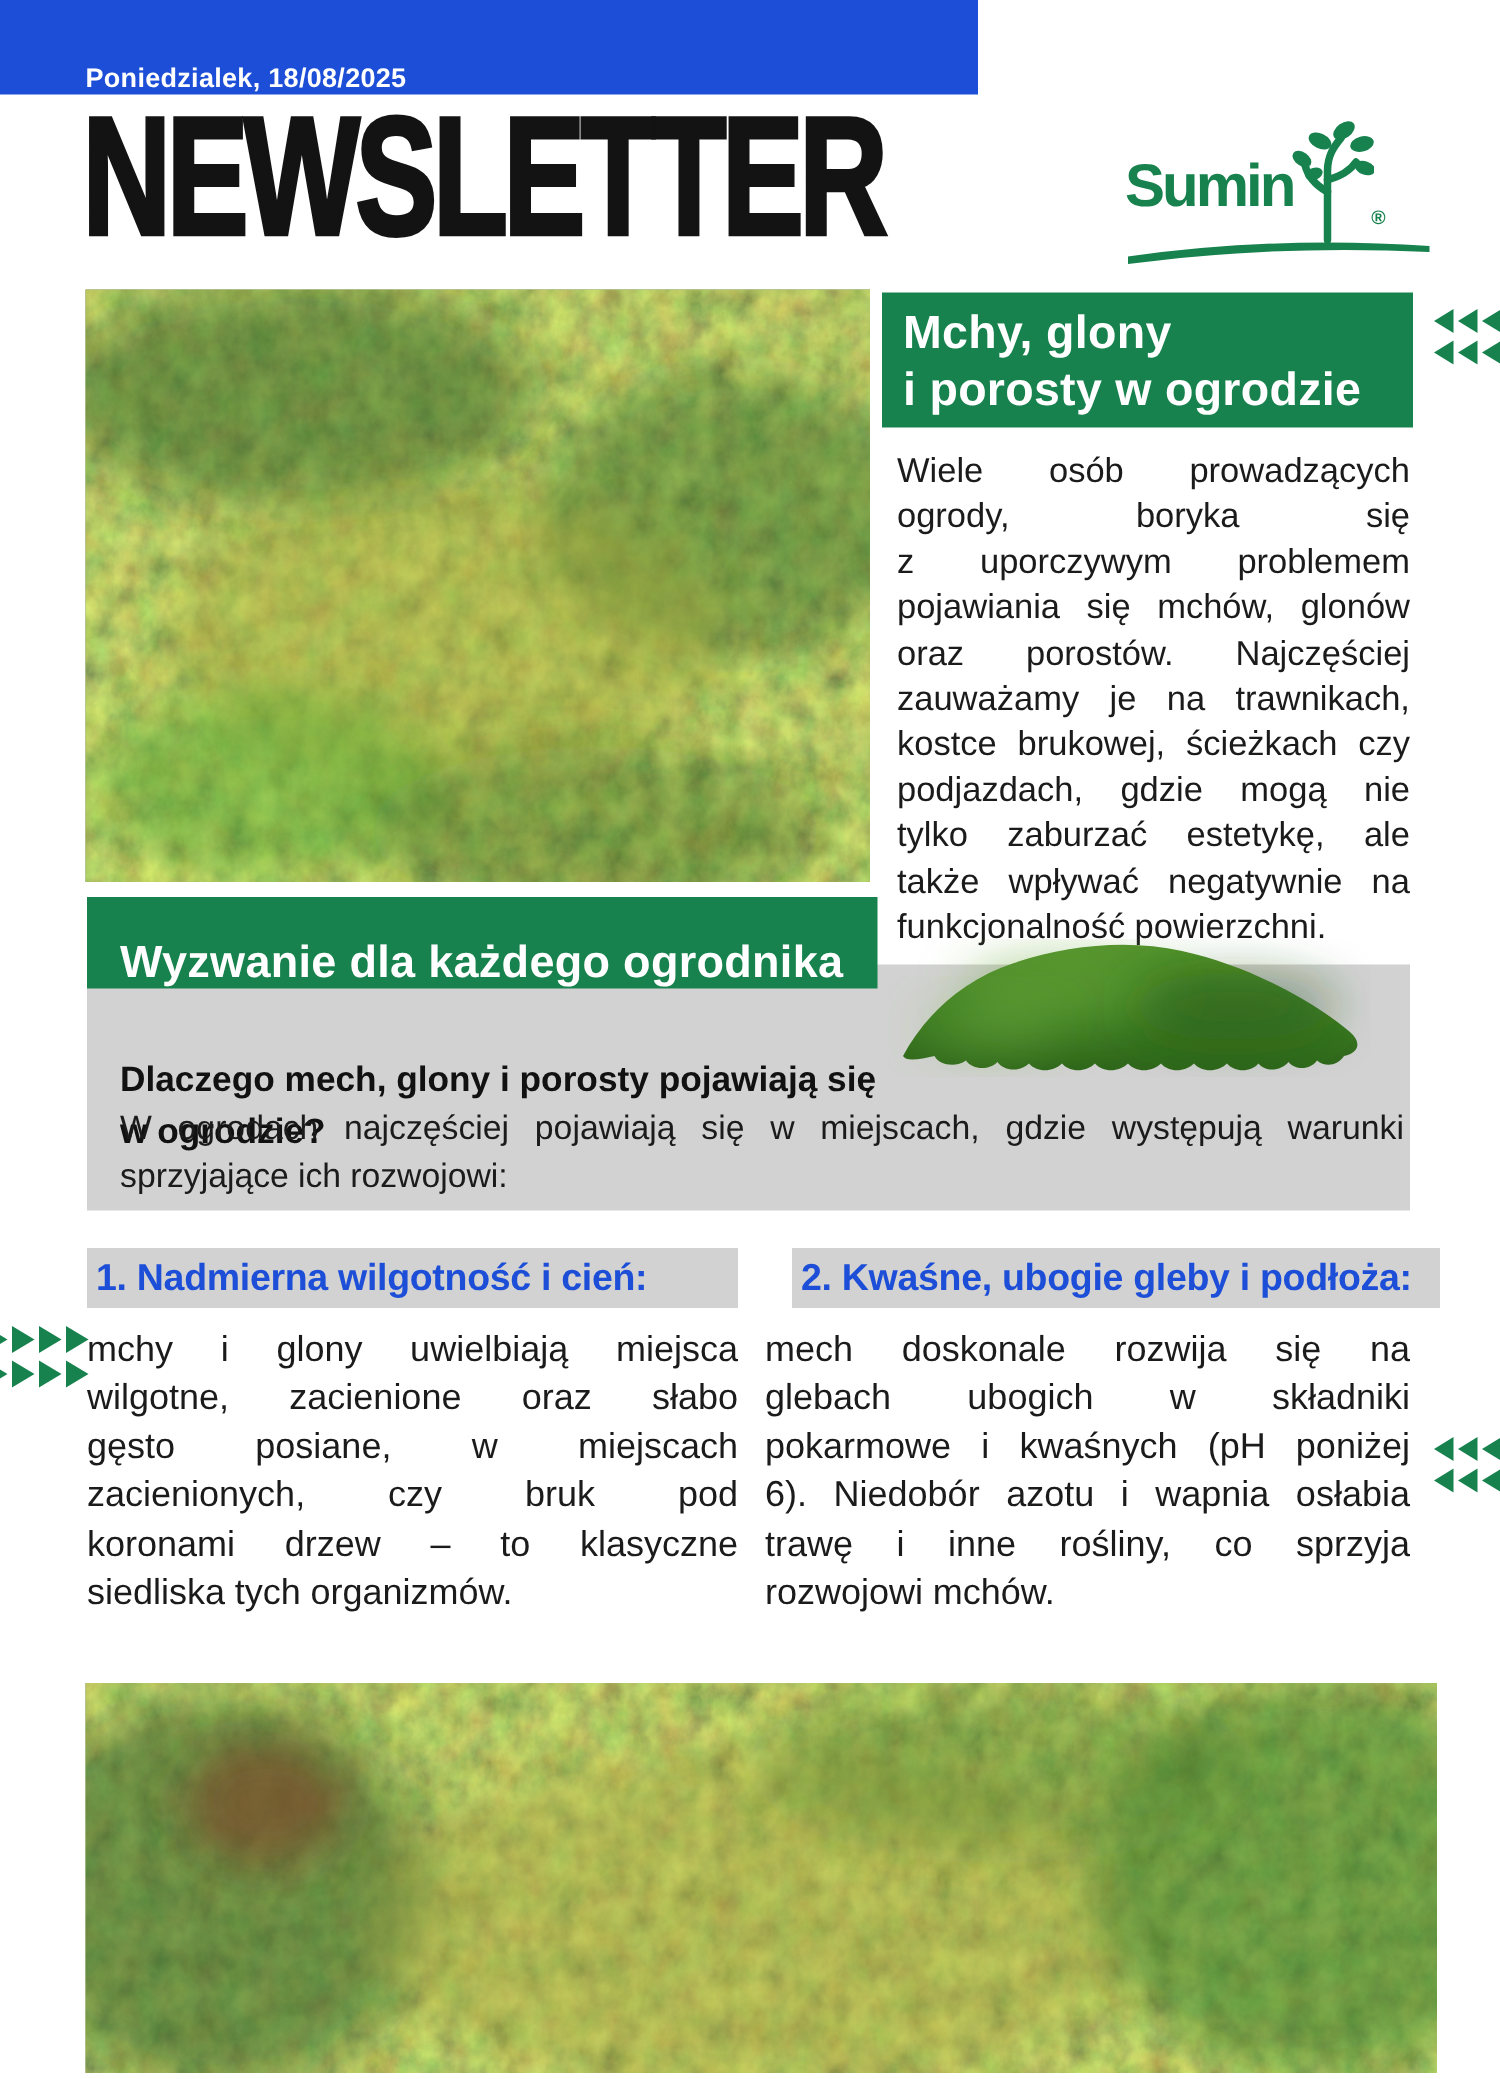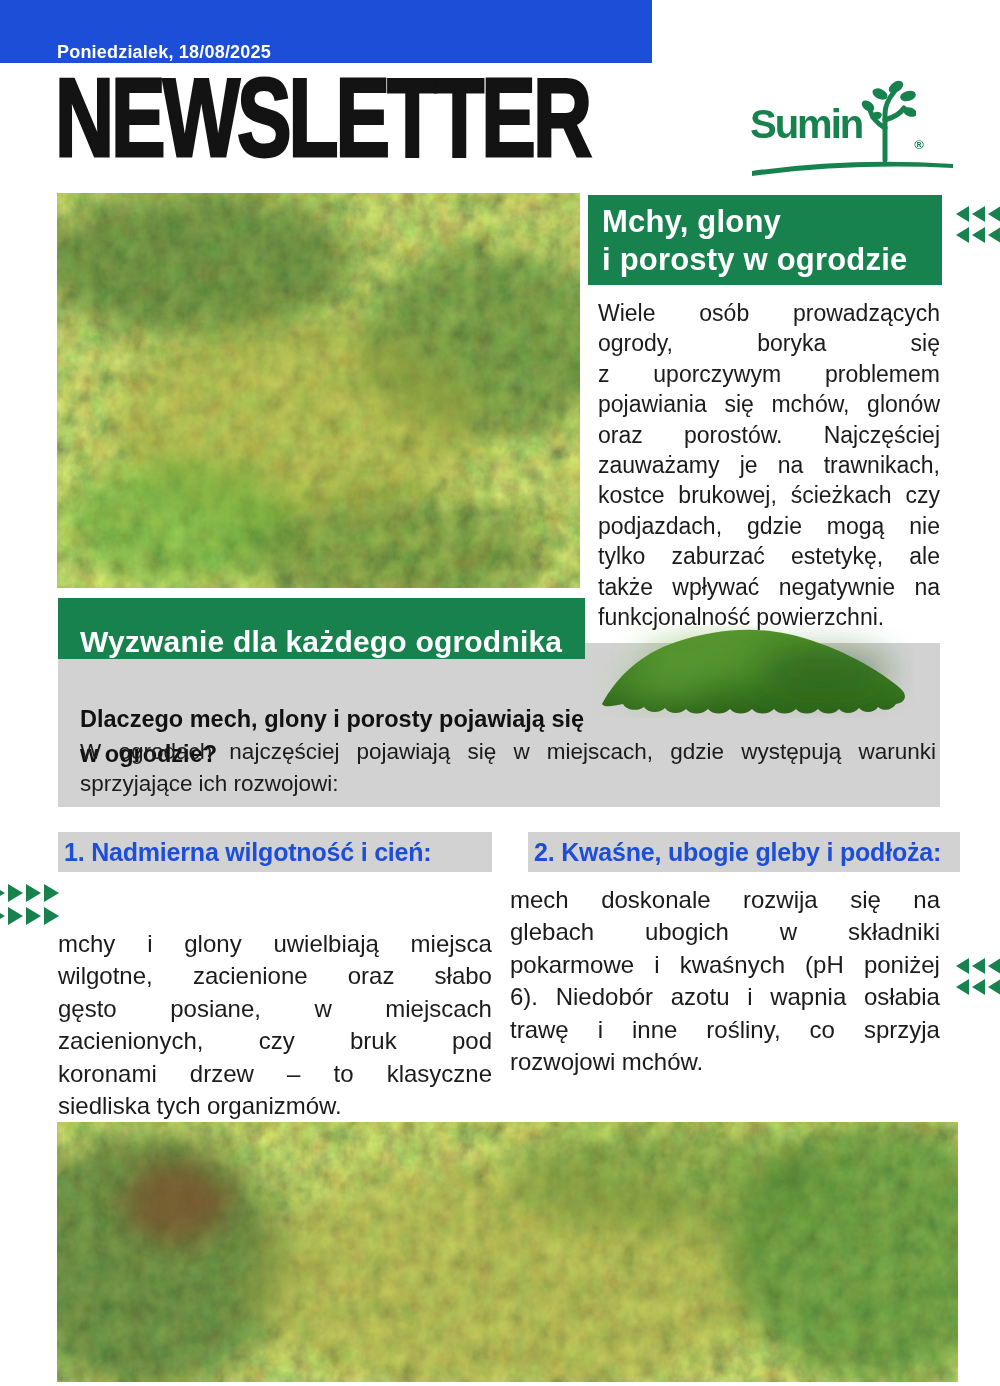--- a/index.html
+++ b/index.html
@@ -63,21 +63,21 @@
   .answer{left:80px;top:736px;width:856px;font-size:22.5px;line-height:32px;color:#1b1b1b;}
   .mound{left:592px;top:626px;width:322px;height:92px;}
 
   
   .col-header{background:#d2d2d2;height:40px;display:flex;align-items:center;
     box-sizing:border-box;padding-left:6px;font-weight:bold;font-size:25px;color:#1d4ed8;
     letter-spacing:-.2px;white-space:nowrap;}
   .col-header-1{left:58px;top:832px;width:434px;}
   .col-header-2{left:508px;top:832px;width:432px;margin-left:20px;}
   .col-body{font-size:24px;line-height:32.4px;color:#1b1b1b;}
-  .col-body-1{left:58px;top:884px;width:434px;margin-top:44px;}
+  .col-body-1{left:58px;top:884px;width:434px;}
   .col-body-2{left:510px;top:884px;width:430px;}
 
   
   .jline{display:flex;justify-content:space-between;}
   .jline span{white-space:pre;}
   .jline.jlast{justify-content:flex-start;gap:.27em;}
 </style>
 </head>
 <body>
 

